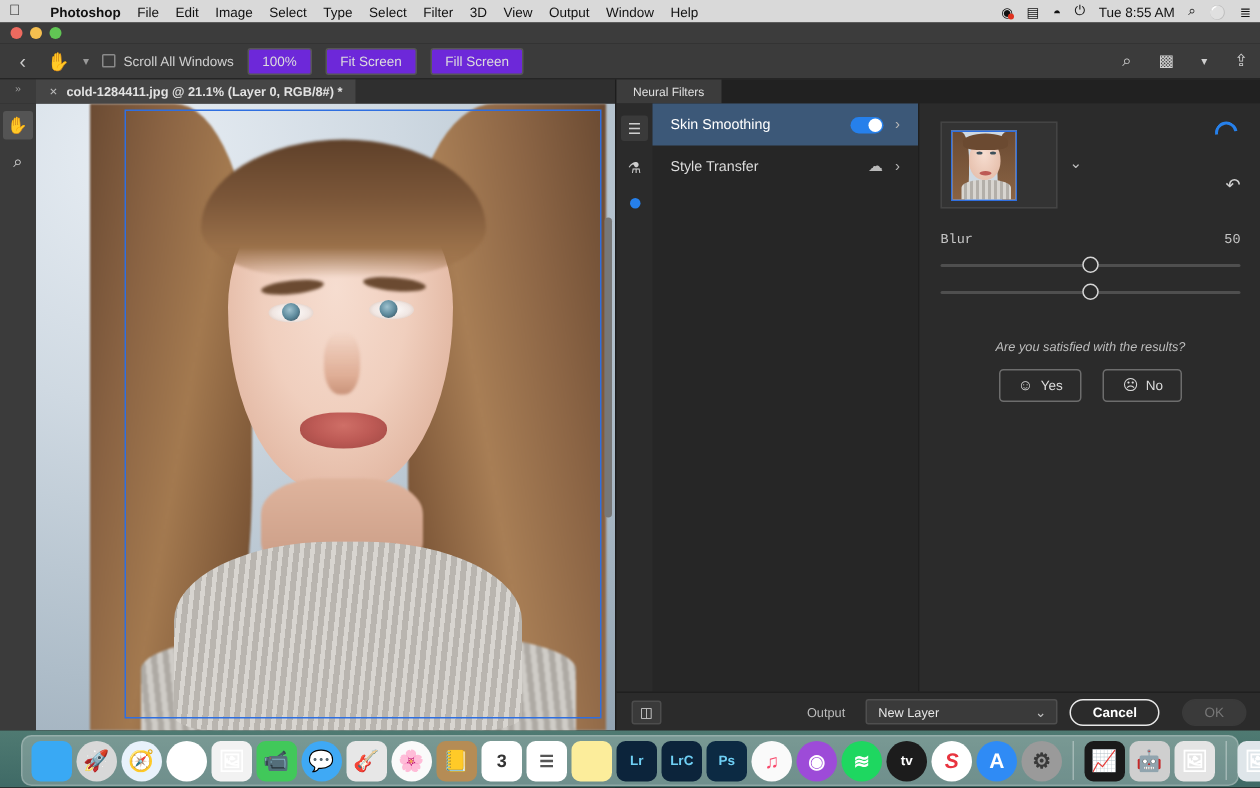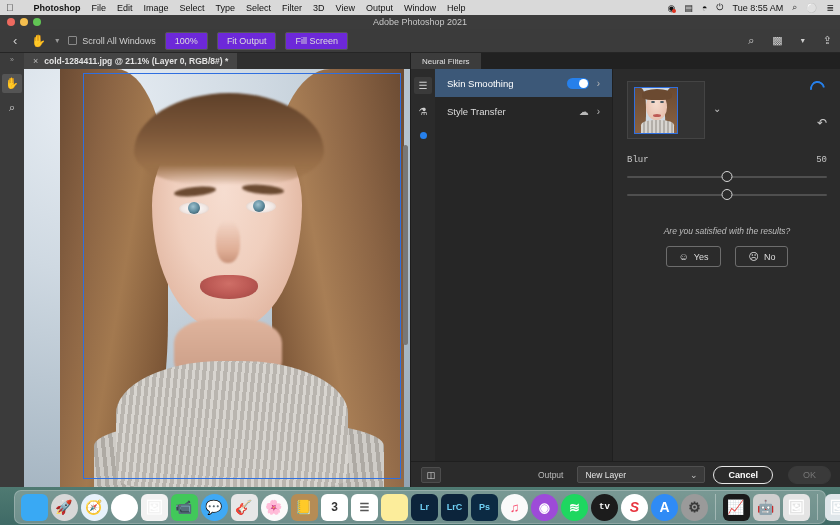--- a/index.html
+++ b/index.html
@@ -351,33 +351,32 @@
     <span class="ri">⚪</span>
     <span class="ri">≣</span>
   </div>
 
   <div class="titlebar">
     <div class="lights">
       <span class="light l-red"></span>
       <span class="light l-yel"></span>
       <span class="light l-grn"></span>
     </div>
-    <span class="tt">Adobe Photoshop 2021</span>
   </div>
 
   <div class="optbar">
     <span class="backchev">‹</span>
     <span class="handtool">✋</span>
     <span style="color:#999;font-size:8px">▾</span>
     <span class="chk">
       <span class="chkbox"></span>
       <span>Scroll All Windows</span>
     </span>
     <span class="obtn">100%</span>
-    <span class="obtn">Fit Output</span>
+    <span class="obtn">Fit Screen</span>
     <span class="obtn">Fill Screen</span>
     <span class="optsp"></span>
     <span class="oricon">⌕</span>
     <span class="oricon">▩</span>
     <span class="oricon" style="font-size:8px">▾</span>
     <span class="oricon">⇪</span>
   </div>
 
   <div class="tabstrip">
     <span class="leftnub">»</span>
@@ -560,21 +559,21 @@
         <span class="dic circ" style="background: rgb(250, 250, 250);">
           <span style="color: rgb(248, 72, 107); font-size: 13px;">♫</span>
         </span>
         <span class="dic circ" style="background: rgb(157, 75, 216);">
           <span style="color: rgb(255, 255, 255); font-size: 13px;">◉</span>
         </span>
         <span class="dic circ" style="background: rgb(30, 215, 96);">
           <span style="color: rgb(255, 255, 255); font-size: 13px;">≋</span>
         </span>
         <span class="dic circ" style="background: rgb(28, 28, 28);">
-          <span style="color: rgb(255, 255, 255); font-size: 9px; font-family: Liberation Mono, monospace;">tv</span>
+          <span style="color: rgb(255, 255, 255); font-size: 9px;">tv</span>
         </span>
         <span class="dic circ" style="background: rgb(255, 255, 255);">
           <span style="color: rgb(232, 52, 63); font-size: 14px; font-style: italic;">S</span>
         </span>
         <span class="dic circ" style="background: rgb(47, 139, 245);">
           <span style="color: rgb(255, 255, 255); font-size: 14px;">A</span>
         </span>
         <span class="dic circ" style="background: rgb(154, 154, 154);">
           <span style="color: rgb(58, 58, 58); font-size: 14px;">⚙</span>
         </span>

